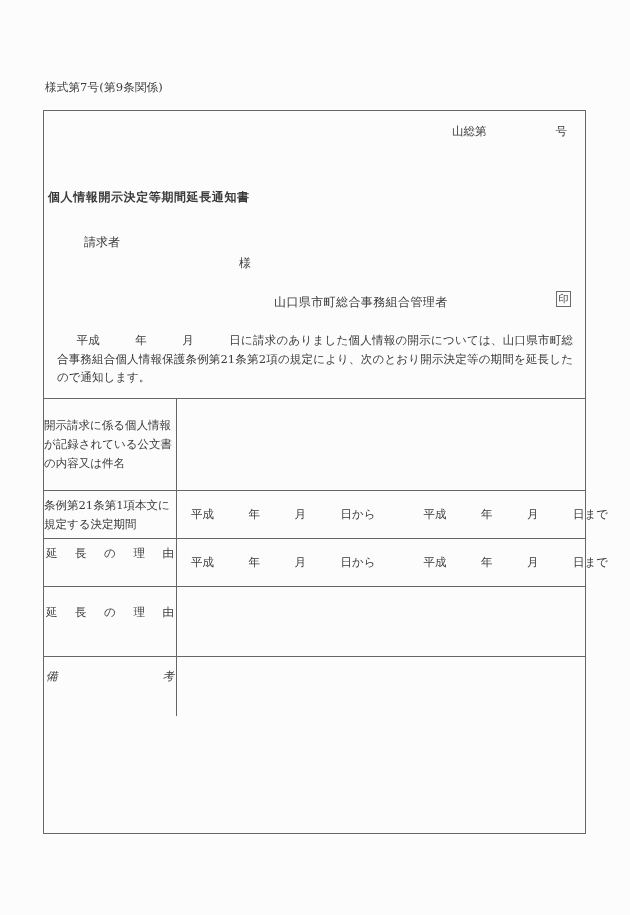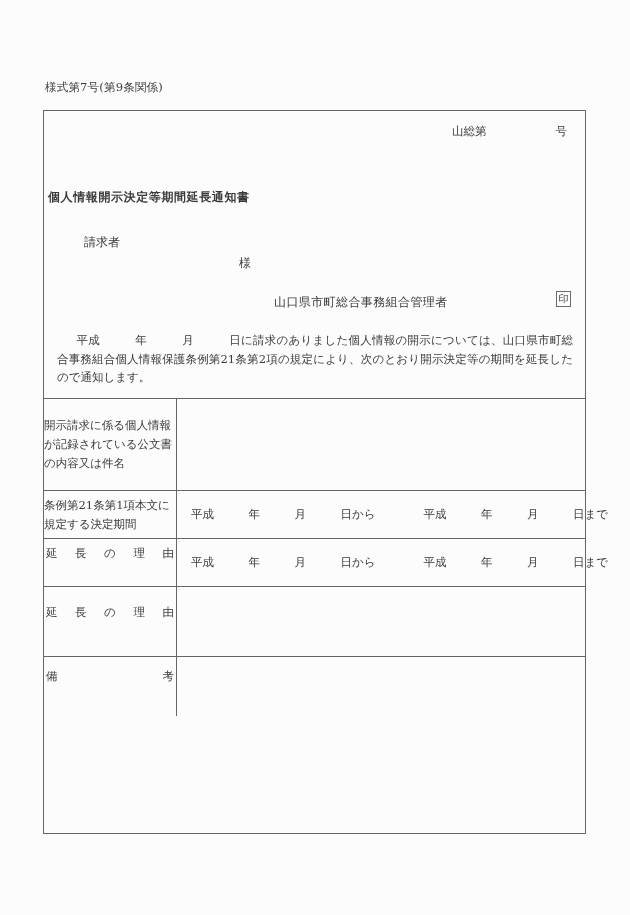--- a/index.html
+++ b/index.html
@@ -180,21 +180,21 @@
   }
   .date-range .gap {
     display: inline-block;
     width: 48px;
   }
 
   .row-h1 { height: 92px; }
   .row-h2 { height: 48px; }
   .row-h3 { height: 48px; }
   .row-h4 { height: 70px; }
-  .row-h5 { height: 59px; }
+  .row-h5 { height: 59px; font-style: italic; }
 </style>
 </head>
 <body>
 
 <div class="form-number">様式第7号(第9条関係)</div>
 
 <div class="doc-frame">
 
   <div class="doc-head">
 

